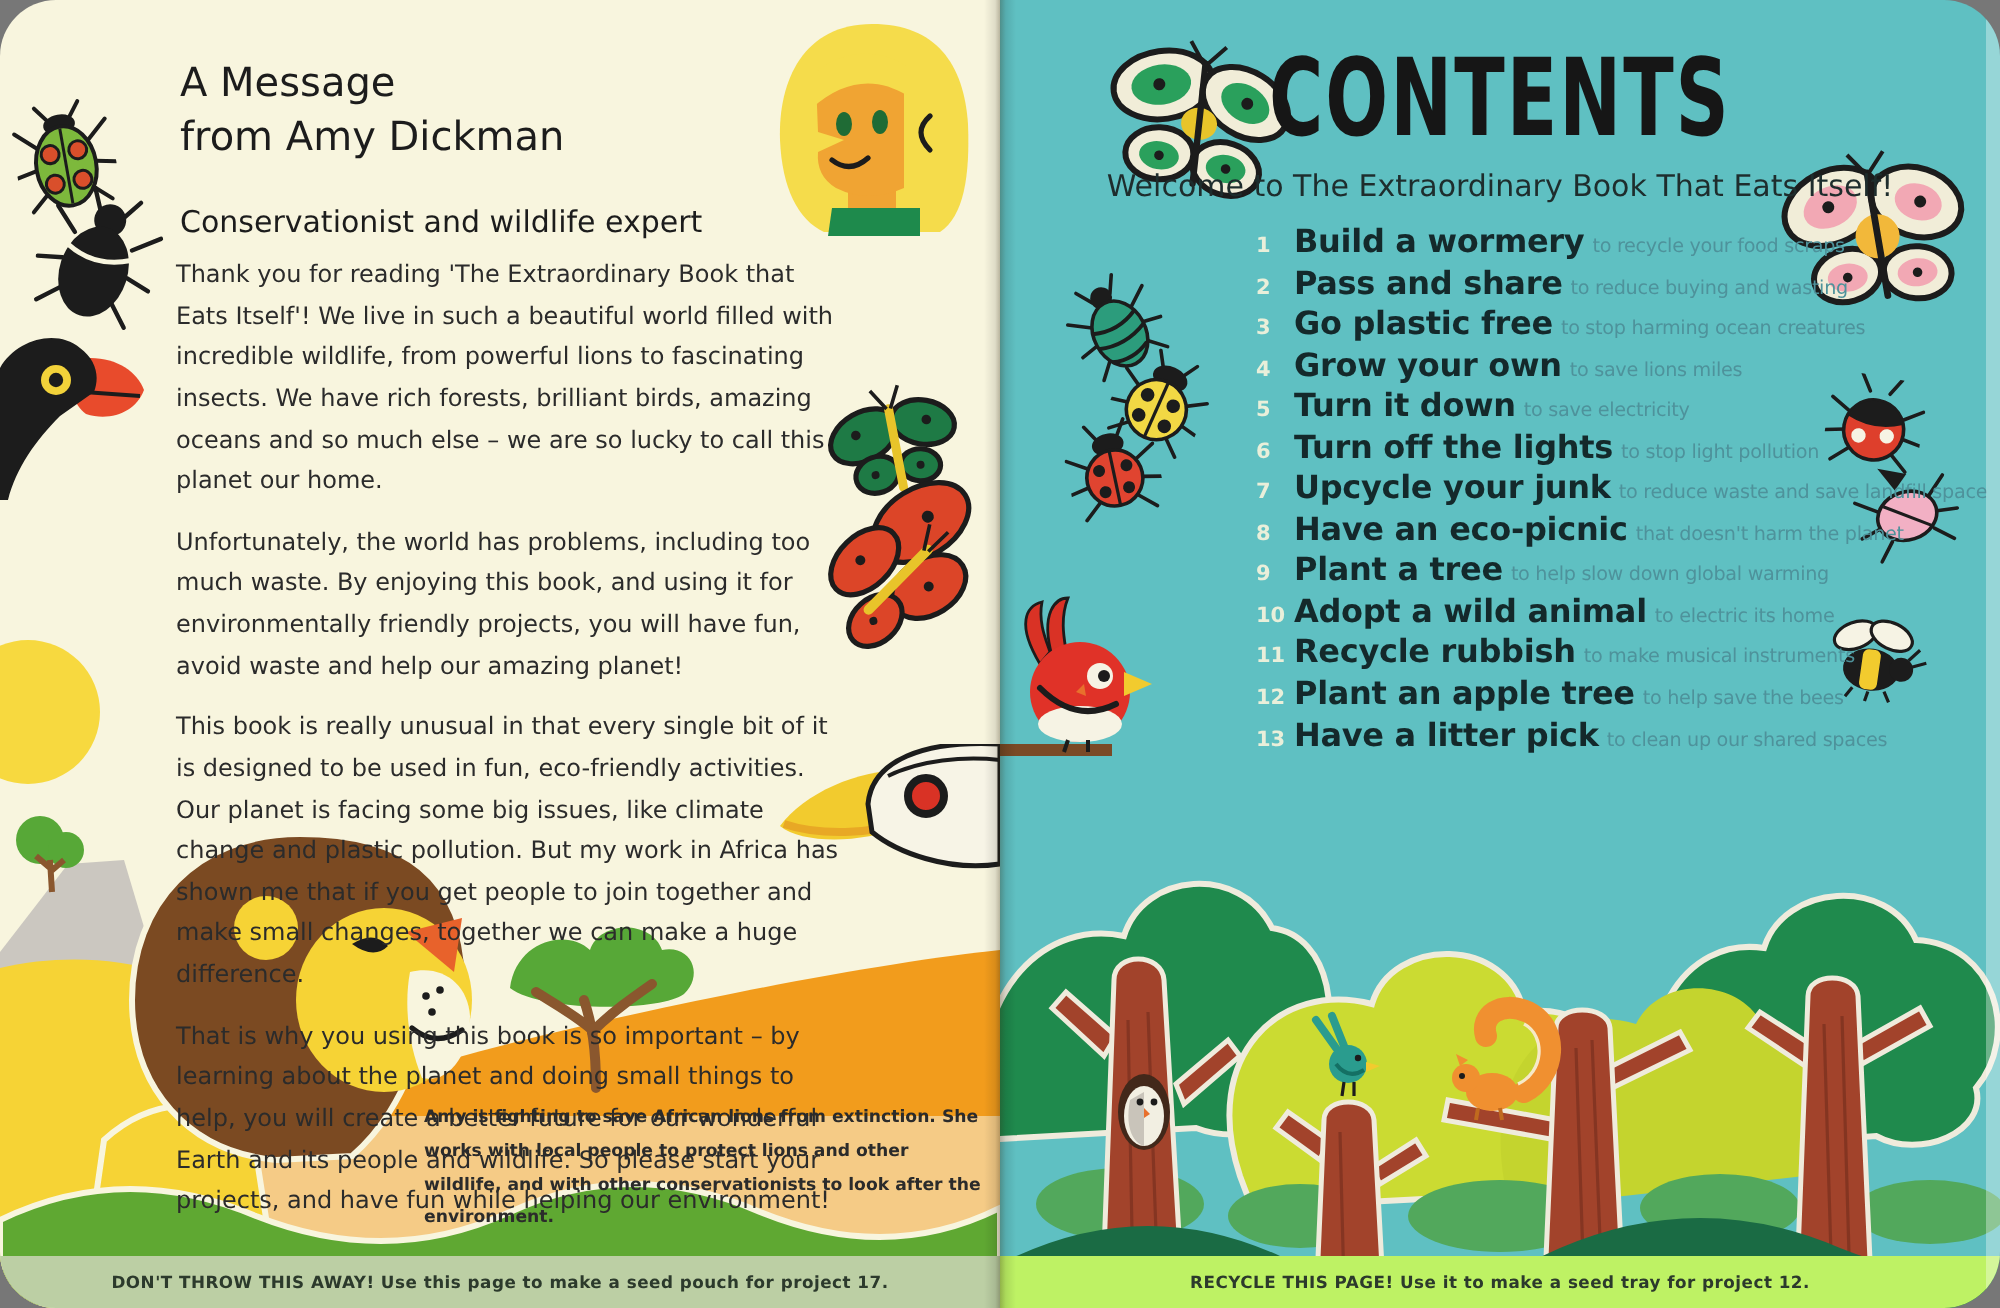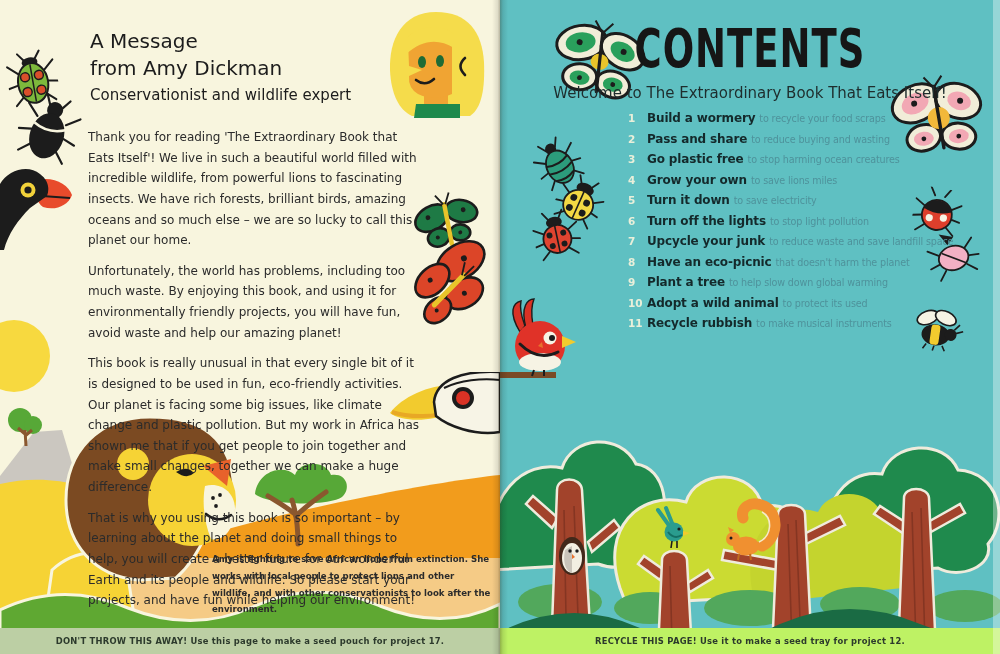--- a/index.html
+++ b/index.html
@@ -1,41 +1,41 @@
 <!DOCTYPE html>
 <html><head>
 <meta charset="utf-8">
 <style>
   html,body { margin:0; padding:0; background:#777; }
   .book {
     position:relative; width:1000px; height:654px; overflow:hidden;
-    font-family:"DejaVu Sans", sans-serif; -webkit-font-smoothing:antialiased;
+    font-family:"DejaVu Sans", sans-serif;border-radius:28px; -webkit-font-smoothing:antialiased;
   }
   .page { position:absolute; top:0; height:654px; width:500px; overflow:hidden; }
   .page-left  { left:0;   background:#F8F5DE; }
   .page-right { left:500px; background:#5FC0C2; }
 
   .abs { position:absolute; }
 
   
   .msg-title { left:90px; top:28px; color:#1C1C1C; }
   .msg-title .t1 { font-size:20px; line-height:27px; }
-  .msg-title .t3 { font-size:15px; margin-top:4px; }
+  .msg-title .t3 { font-size:15px; margin-top:20px; }
   .msg-body { left:88px; top:127px; width:334px; font-size:12px; line-height:1.72; color:#2B2B2B; }
   .msg-body p { margin:0 0 10px 0; }
   .lion-caption { left:212px; top:551px; width:280px; font-size:8.6px; line-height:1.95; color:#2B2B2B;font-weight:bold; }
 
   
   .contents-title { left:0; right:0; top:18px; text-align:center; font-size:37px; font-weight:bold;
                     letter-spacing:1px; color:#161616; transform:scaleY(1.45); transform-origin:top center; }
   .contents-sub { left:0; right:0; top:84px; text-align:center; font-size:15px; color:#1E2D2D; }
   .toc { left:128px; top:111px; width:350px; }
   .toc-row { display:flex; align-items:baseline; height:20.55px; white-space:pre; }
   .toc-num  { flex:none; width:19px; font-size:10.5px; font-weight:bold; color:#E9EFDA; }
-  .toc-title{ font-size:12px; font-weight:bold; color:#14292B; letter-spacing:-0.15px; }
+  .toc-title{ font-size:16px; font-weight:bold; color:#14292B; letter-spacing:-0.15px; }
   .toc-desc { font-size:9.6px; color:#4E929B; margin-left:4px; letter-spacing:-0.15px; }
 
   
   .strip { bottom:0; height:26px; width:500px; display:flex; align-items:center; justify-content:center;
            font-size:8.4px; font-weight:bold; letter-spacing:0.25px; color:#2C3A2C; z-index:30; }
   .strip-left  { left:0; background:#BCCFA4;text-align:center; }
   .strip-right { left:0; background:#bef264; }
 
   .sun { left:-22px; top:320px; width:72px; height:72px; border-radius:50%; background:#F7D93F; }
 
@@ -484,22 +484,24 @@
     <div class="abs toc">
       <div class="toc-row"><span class="toc-num">1</span><span class="toc-title">Build a wormery</span><span class="toc-desc">to recycle your food scraps</span></div>
       <div class="toc-row"><span class="toc-num">2</span><span class="toc-title">Pass and share</span><span class="toc-desc">to reduce buying and wasting</span></div>
       <div class="toc-row"><span class="toc-num">3</span><span class="toc-title">Go plastic free</span><span class="toc-desc">to stop harming ocean creatures</span></div>
       <div class="toc-row"><span class="toc-num">4</span><span class="toc-title">Grow your own</span><span class="toc-desc">to save lions miles</span></div>
       <div class="toc-row"><span class="toc-num">5</span><span class="toc-title">Turn it down</span><span class="toc-desc">to save electricity</span></div>
       <div class="toc-row"><span class="toc-num">6</span><span class="toc-title">Turn off the lights</span><span class="toc-desc">to stop light pollution</span></div>
       <div class="toc-row"><span class="toc-num">7</span><span class="toc-title">Upcycle your junk</span><span class="toc-desc">to reduce waste and save landfill space</span></div>
       <div class="toc-row"><span class="toc-num">8</span><span class="toc-title">Have an eco-picnic</span><span class="toc-desc">that doesn't harm the planet</span></div>
       <div class="toc-row"><span class="toc-num">9</span><span class="toc-title">Plant a tree</span><span class="toc-desc">to help slow down global warming</span></div>
-      <div class="toc-row"><span class="toc-num">10</span><span class="toc-title">Adopt a wild animal</span><span class="toc-desc">to protect its used</span></div>
+      <div class="toc-row"><span class="toc-num">10</span><span class="toc-title">Adopt a wild animal</span><span class="toc-desc">to electric its home</span></div>
       <div class="toc-row"><span class="toc-num">11</span><span class="toc-title">Recycle rubbish</span><span class="toc-desc">to make musical instruments</span></div>
+      <div class="toc-row"><span class="toc-num">12</span><span class="toc-title">Plant an apple tree</span><span class="toc-desc">to help save the bees</span></div>
+      <div class="toc-row"><span class="toc-num">13</span><span class="toc-title">Have a litter pick</span><span class="toc-desc">to clean up our shared spaces</span></div>
     </div>
 
     <div class="abs strip strip-right">
       <span>RECYCLE THIS PAGE! Use it to make a seed tray for project 12.</span>
     </div>
   </div>
 
   <div class="abs spine"></div>
   <div class="abs page-edge"></div>
 </div>

